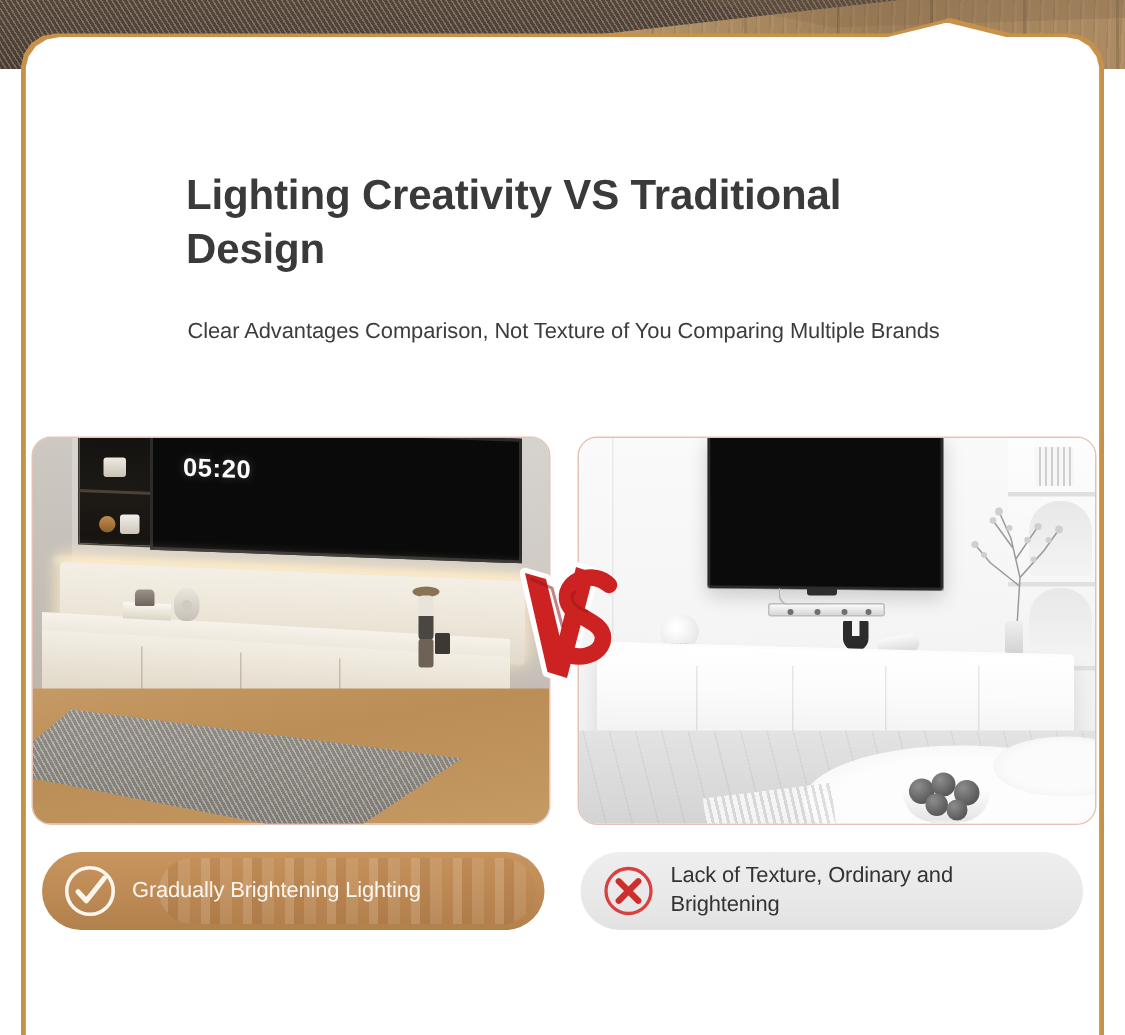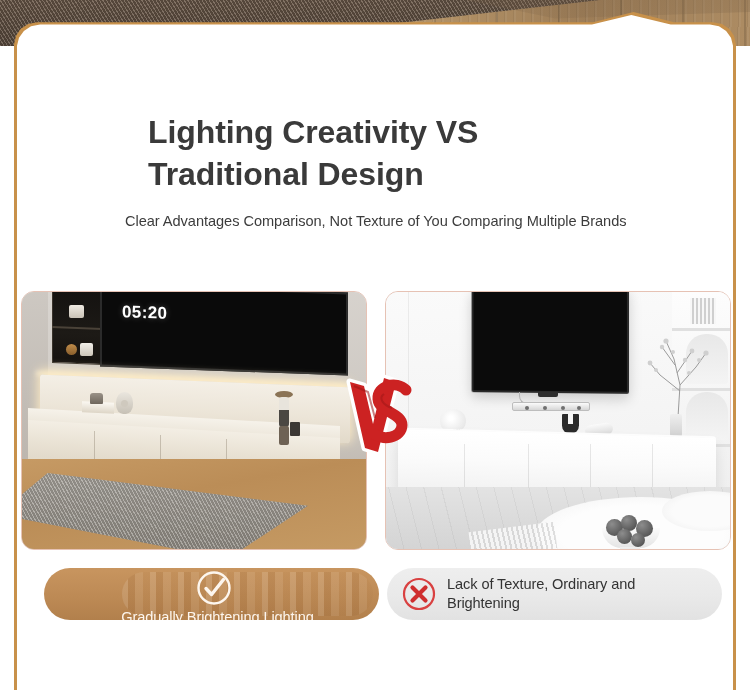--- a/index.html
+++ b/index.html
@@ -109,26 +109,25 @@
   }
 
   
   .headings {
     position: absolute;
     left: 124px;
     top: 112px;
     width: 520px;
   }
   .title {
-    font-size: 32px;
+    font-size: 28px;
     font-weight: bold;
     line-height: 1.30;
     color: #3a3a3a;
     letter-spacing: -0.1px;
-    margin-left: 24px;
   }
   .subtitle {
     position: absolute;
     left: 125px;
     top: 211px;
     width: 560px;
     font-size: 14.6px;
     color: #3c3c3c;
     line-height: 1.4;
     letter-spacing: -0.05px;
@@ -451,23 +450,22 @@
     top: 0;
     width: 335px;
     height: 52px;
     border-radius: 26px;
     display: flex;
     align-items: center;
     padding-left: 12px;
     overflow: hidden;
   }
   .pill-good {
-    left: 16px;
+    left: 0;
     background: linear-gradient(180deg, #c8955f 0%, #bd8a55 55%, #b2804c 100%);
-    flex-direction: column;
   }
   .pill-good::after {
     content: "";
     position: absolute;
     left: 78px; top: 4px; right: 6px; bottom: 4px;
     background:
       repeating-linear-gradient(90deg,
         rgba(255,255,255,0.16) 0 6px,
         rgba(120,70,30,0.14) 6px 13px,
         rgba(255,255,255,0.10) 13px 21px,

